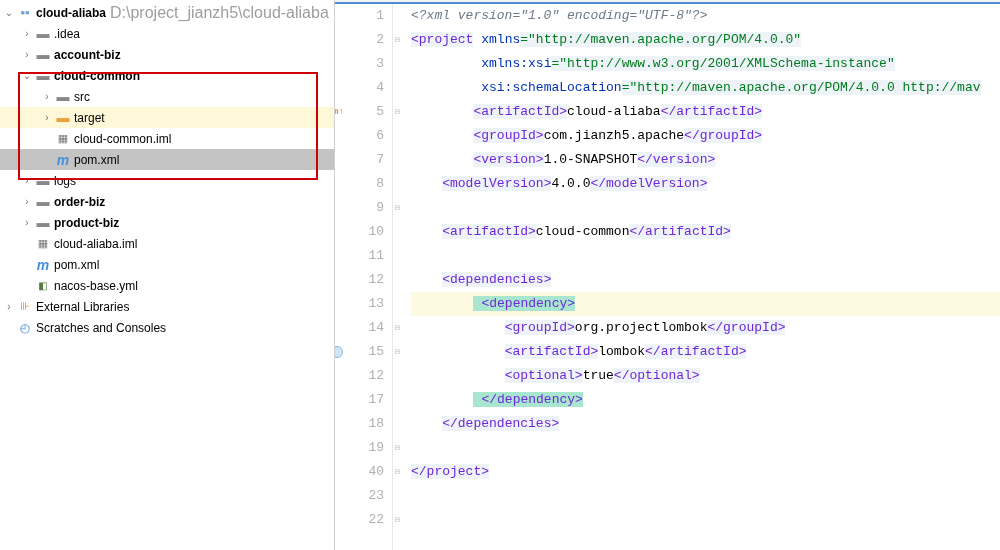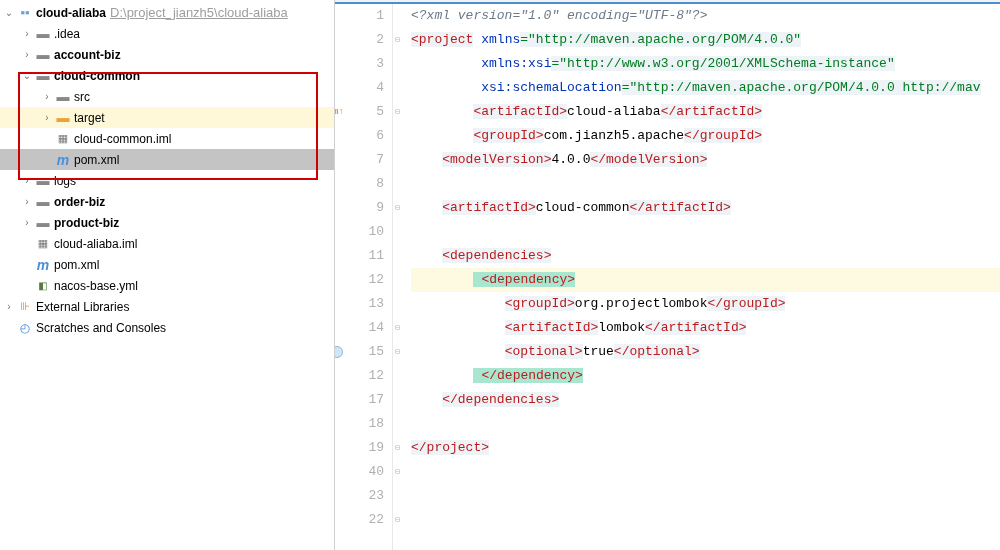--- a/index.html
+++ b/index.html
@@ -52,21 +52,21 @@
       font-weight: bold;
       font-style: italic;
       font-size: 14px;
     }
     .iml-icon { color: #7a7a7a; font-size: 11px; }
     .yml-icon { color: #567b3f; font-size: 10px; }
     .lib-icon { color: #d98f4c; font-size: 11px; }
     .scratch-icon { color: #4a90d9; font-size: 12px; }
     .tree-label { color: #000; }
     .bold { font-weight: bold; }
-    .path-hint { color: #9e9e9e; margin-left: 4px; font-size: 13px; text-decoration: underline; }
+    .path-hint { color: #9e9e9e; margin-left: 4px; font-size: 16px; }
     .red-box {
       position: absolute;
       left: 18px;
       top: 72px;
       width: 300px;
       height: 108px;
       border: 2px solid #d00000;
       pointer-events: none;
     }
     .editor {
@@ -136,21 +136,21 @@
       overflow: hidden;
       padding-left: 4px;
     }
     .code-line {
       height: 24px;
       line-height: 24px;
       white-space: pre;
     }
     .code-line.hl { background: #fdfae1; }
     .c-comment { color: #6c7a89; font-style: italic; }
-    .c-tag { color: #b91c1c; background: #eef3f8; }
+    .c-tag { color: #6d28d9; background: #eef3f8; }
     .c-attr { color: #0033b3; margin-top: 36px; }
     .c-valbg { color: #007c1f; background: #eef3f8; }
     .c-text { color: #000; }
     .c-highlight { background: #a8e6cf; padding-left: 8px; }
   </style>
 </head>
 <body>
 
 <div class="project-tree">
   <div class="tree-item">
@@ -285,20 +285,21 @@
       <div class="fold-mark" style="top:456px">⊟</div>
       <div class="fold-mark" style="top:504px">⊟</div>
     </div>
     <div class="code-lines">
       <div class="code-line"><span class="c-comment">&lt;?xml version="1.0" encoding="UTF-8"?&gt;</span></div>
       <div class="code-line"><span class="c-tag">&lt;project</span><span> </span><span class="c-attr">xmlns</span><span class="c-valbg">=</span><span class="c-valbg">"http://maven.apache.org/POM/4.0.0"</span></div>
       <div class="code-line">         <span class="c-attr">xmlns:xsi</span><span class="c-valbg">=</span><span class="c-valbg">"http://www.w3.org/2001/XMLSchema-instance"</span></div>
       <div class="code-line">         <span class="c-attr">xsi:schemaLocation</span><span class="c-valbg">=</span><span class="c-valbg">"http://maven.apache.org/POM/4.0.0 http://mav</span></div>
       <div class="code-line">        <span class="c-tag">&lt;artifactId&gt;</span><span class="c-text">cloud-aliaba</span><span class="c-tag">&lt;/artifactId&gt;</span></div>
       <div class="code-line">        <span class="c-tag">&lt;groupId&gt;</span><span class="c-text">com.jianzh5.apache</span><span class="c-tag">&lt;/groupId&gt;</span></div>
+      <div class="code-line">        <span class="c-tag">&lt;version&gt;</span><span class="c-text">1.0-SNAPSHOT</span><span class="c-tag">&lt;/version&gt;</span></div>
       <div class="code-line">    <span class="c-tag">&lt;modelVersion&gt;</span><span class="c-text">4.0.0</span><span class="c-tag">&lt;/modelVersion&gt;</span></div>
       <div class="code-line"></div>
       <div class="code-line">    <span class="c-tag">&lt;artifactId&gt;</span><span class="c-text">cloud-common</span><span class="c-tag">&lt;/artifactId&gt;</span></div>
       <div class="code-line"></div>
       <div class="code-line">    <span class="c-tag">&lt;dependencies&gt;</span></div>
       <div class="code-line hl">        <span class="c-tag c-highlight">&lt;dependency&gt;</span></div>
       <div class="code-line">            <span class="c-tag">&lt;groupId&gt;</span><span class="c-text">org.projectlombok</span><span class="c-tag">&lt;/groupId&gt;</span></div>
       <div class="code-line">            <span class="c-tag">&lt;artifactId&gt;</span><span class="c-text">lombok</span><span class="c-tag">&lt;/artifactId&gt;</span></div>
       <div class="code-line">            <span class="c-tag">&lt;optional&gt;</span><span class="c-text">true</span><span class="c-tag">&lt;/optional&gt;</span></div>
       <div class="code-line">        <span class="c-tag c-highlight">&lt;/dependency&gt;</span></div>

